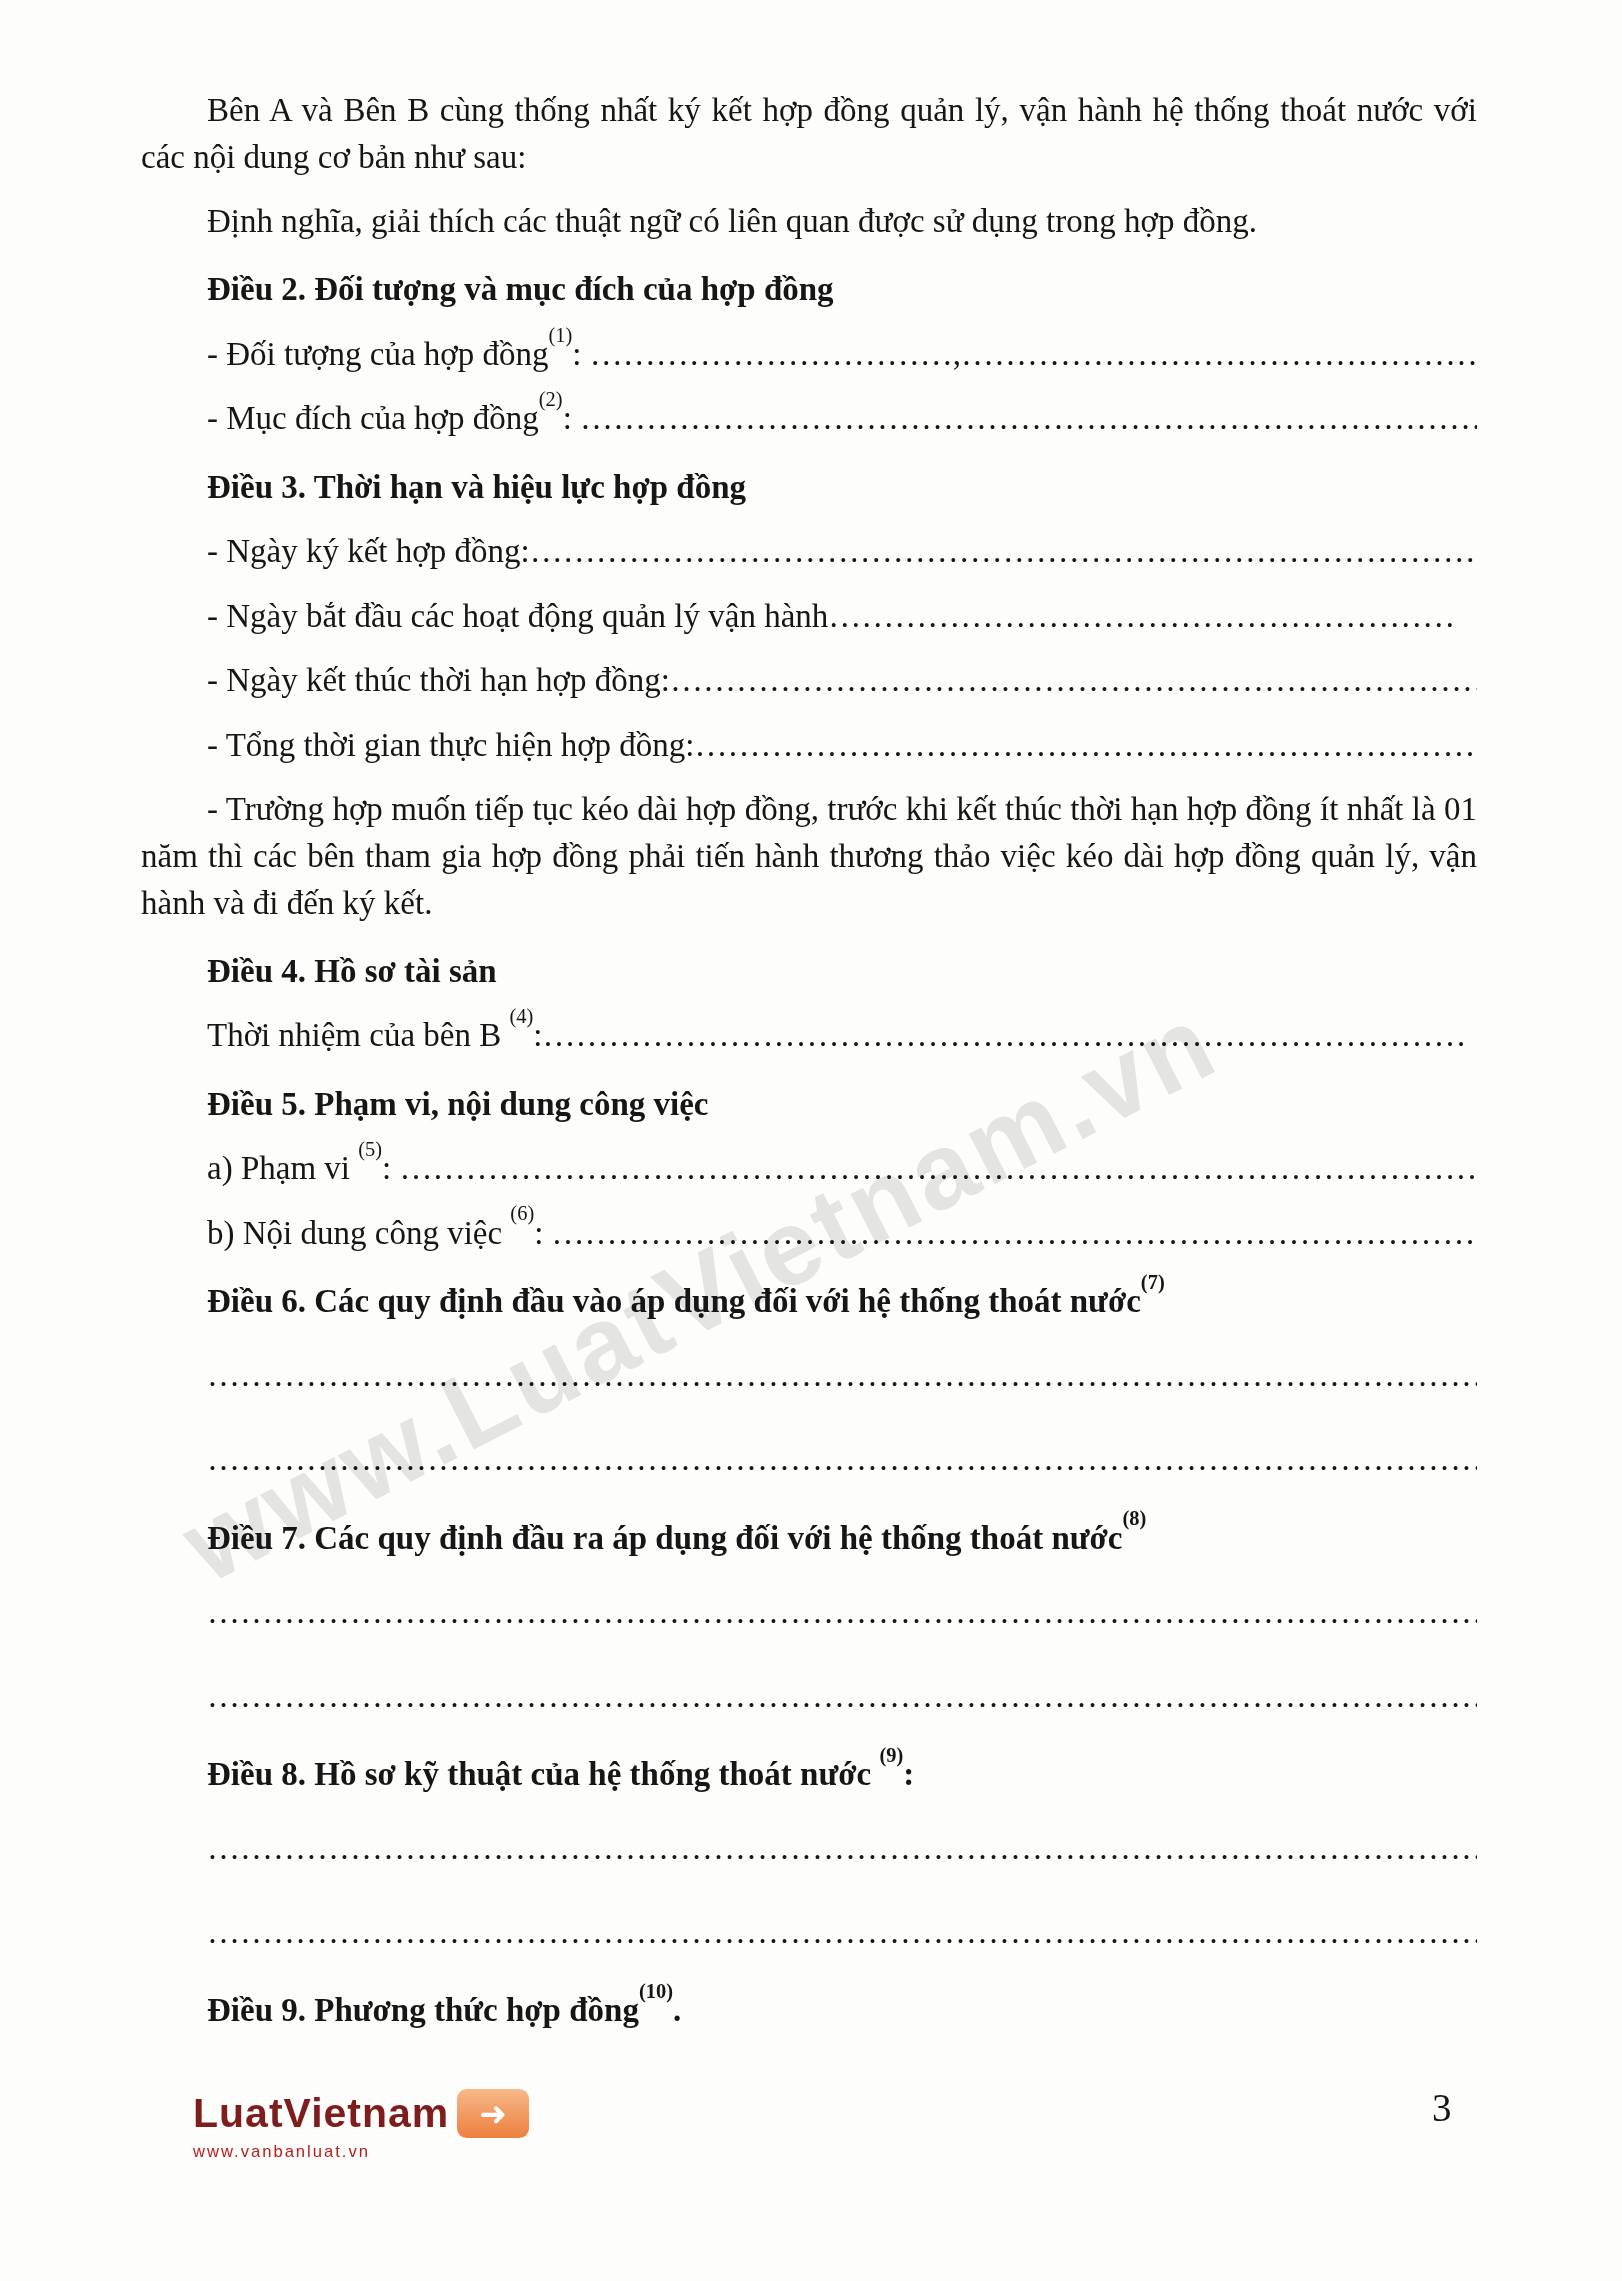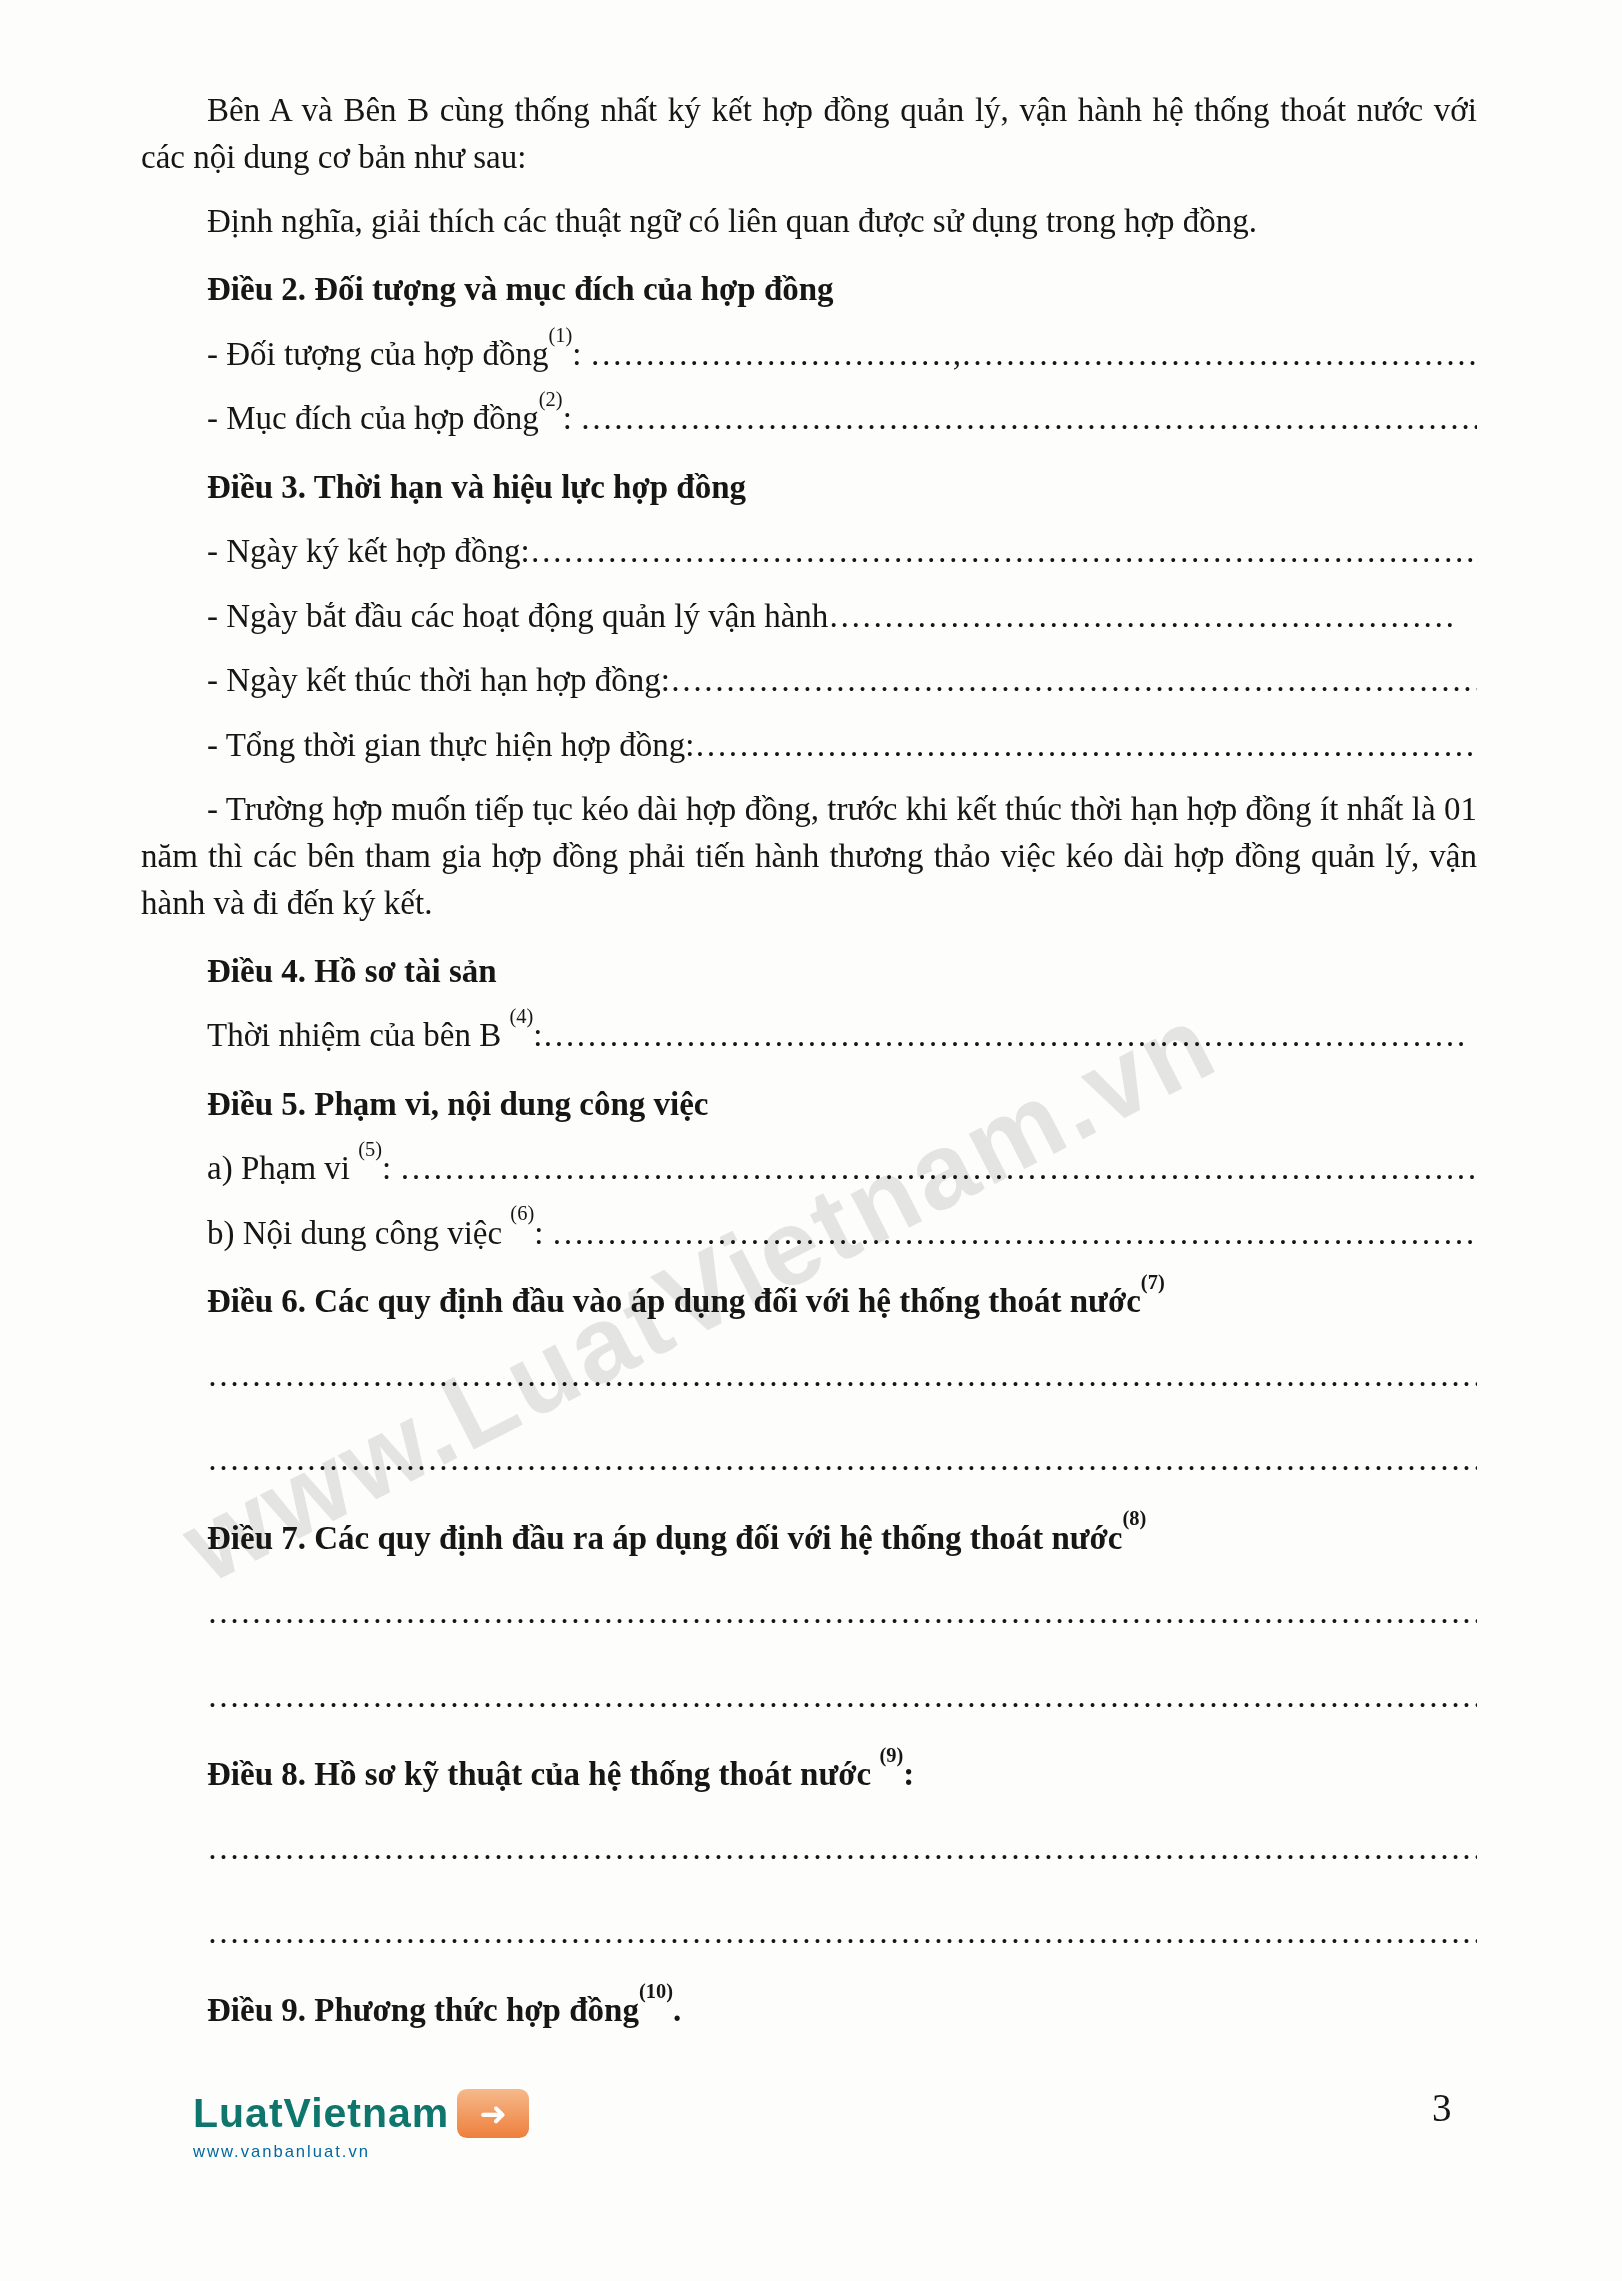--- a/index.html
+++ b/index.html
@@ -64,39 +64,39 @@
   }
   .footer-logo{
     position:absolute;
     left:193px;top:2089px;
     font-family:"Liberation Sans","DejaVu Sans",sans-serif;
   }
   .logo-row{display:flex;align-items:center;gap:7.8px;}
   .logo-text{
     font-size:41px;
     font-weight:bold;
-    color:#0f766e;
+    color:#7f1d1d;
     letter-spacing:1px;
     text-shadow:0 1px 0 #ffffff;
   }
   .logo-arrow{
     display:inline-flex;
     align-items:center;
     justify-content:center;
     width:72px;height:49px;
     background:linear-gradient(180deg,#f6b98a,#ee7f3c);
     border-radius:9.8px;
     color:#ffffff;
     font-size:33px;
     font-weight:bold;
   }
   .logo-url{
     margin-top:3.9px;
     font-size:16.6px;
-    color:#0369a1;
+    color:#b91c1c;
     letter-spacing:2px;
   }
   .page-number{
     position:absolute;
     left:1432px;top:2085px;
     font-size:39px;
     color:#161616;
   }
 </style>
 </head>

